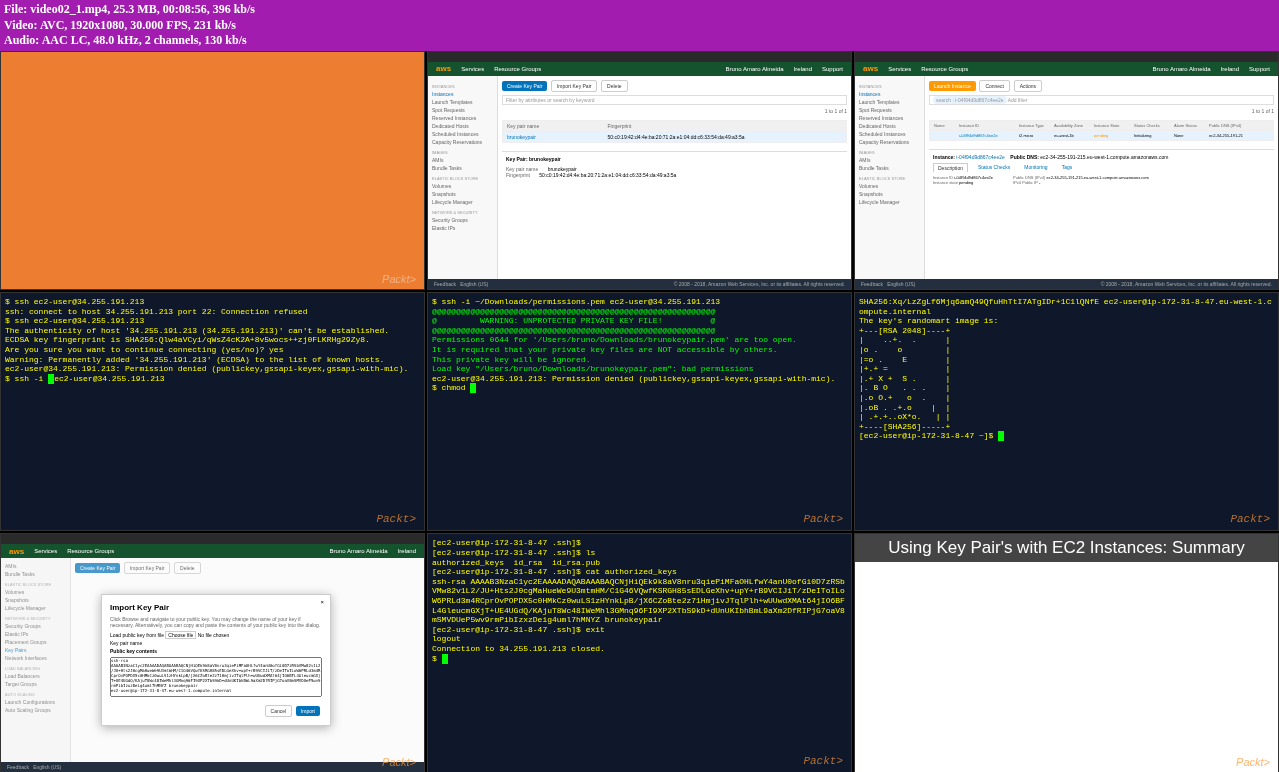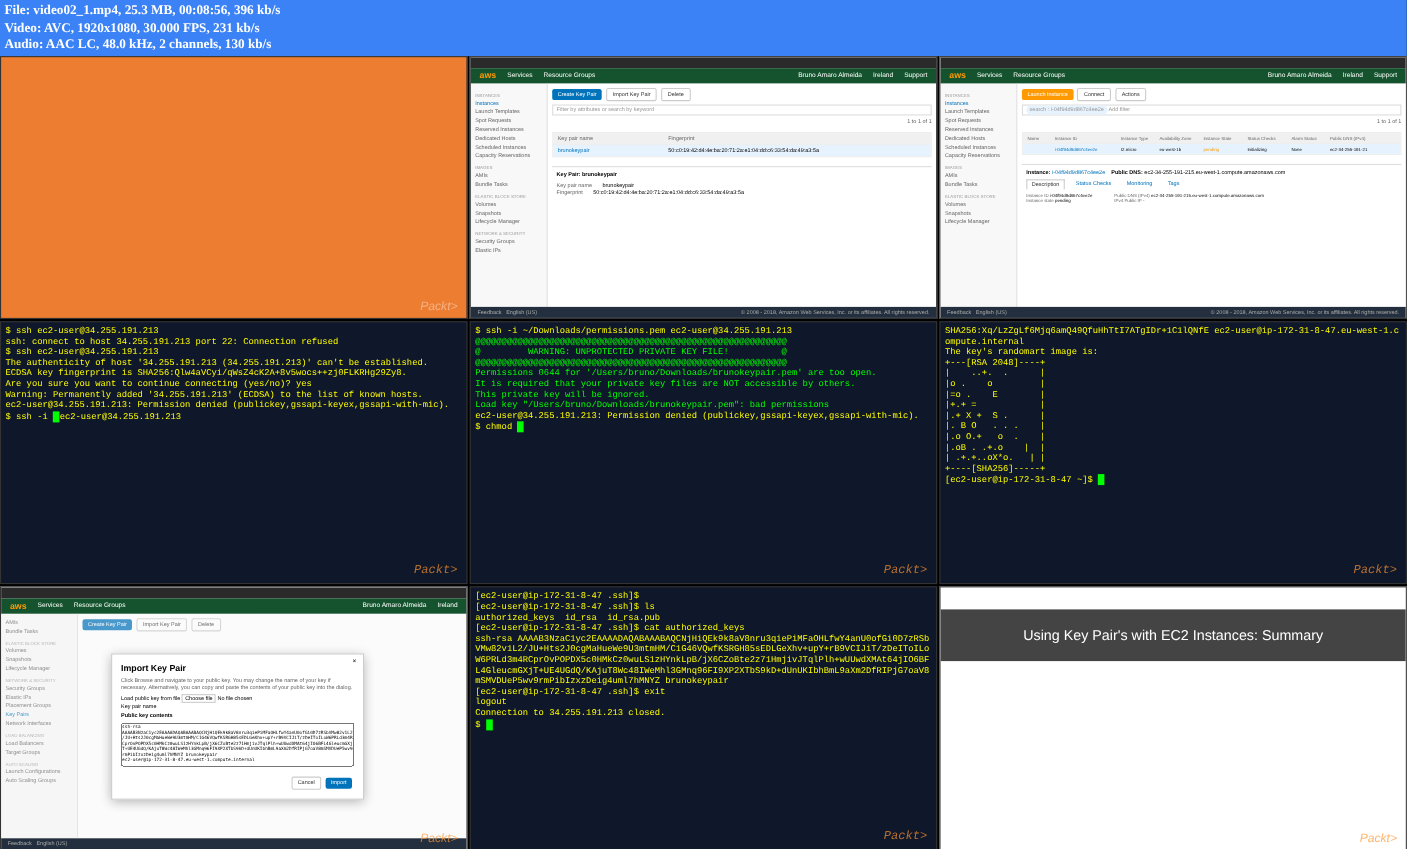--- a/index.html
+++ b/index.html
@@ -1,17 +1,17 @@
 <!DOCTYPE html>
 <html><head>
 <meta charset="utf-8">
 <style>
 * { margin: 0; padding: 0; box-sizing: border-box; }
 body { background: #000; font-family: Arial, sans-serif; width: 1279px; height: 772px; overflow: hidden; }
-.header { background: #3b82f6; color: #fff; font-family: Georgia, serif; font-weight: bold; padding: 2px 4px; font-size: 12px; line-height: 1.3; }
+.header { background: #a21caf; color: #fff; font-family: Georgia, serif; font-weight: bold; padding: 2px 4px; font-size: 12px; line-height: 1.3; }
 .grid { display: grid; grid-template-columns: repeat(3, 1fr); grid-template-rows: repeat(3, 1fr); gap: 2px; height: 722px; }
 .cell { position: relative; overflow: hidden; border: 1px solid #333; }
 .title-slide { background: #ed7d31; color: #fff; display: flex; flex-direction: column; justify-content: center; padding: 20px; font-family: 'Segoe UI', sans-serif; }
 .title-slide h1 { font-size: 24px; font-weight: 300; line-height: 1.3; }
 .packt { position: absolute; bottom: 4px; right: 8px; color: rgba(255,150,50,0.7); font-size: 11px; font-style: italic; }
 .aws-screen { background: #f2f2f2; display: flex; flex-direction: column; font-size: 6px; }
 .aws-titlebar { background: #2a2a2a; height: 10px; }
 .aws-topbar { background: #14532d; color: #fff; display: flex; align-items: center; padding: 2px 8px; height: 14px; gap: 10px; }
 .aws-logo { color: #ff9900; font-weight: bold; font-size: 8px; }
 .aws-body { display: flex; flex: 1; }
@@ -25,21 +25,21 @@
 .btn-orange { background: #ff9900; color: #fff; }
 .btn-default { background: #fff; border: 1px solid #ccc; color: #333; }
 .aws-table { margin-top: 6px; background: #fafafa; border: 1px solid #eee; font-size: 5px; }
 .aws-table-header { display: flex; padding: 2px 4px; background: #f0f0f0; color: #666; }
 .aws-table-row { display: flex; padding: 2px 4px; border-top: 1px solid #eee; }
 .aws-footer { background: #232f3e; color: #aaa; font-size: 5px; padding: 2px 6px; display: flex; justify-content: space-between; }
 .terminal { background: #0f172a; color: #fff; font-family: 'Courier New', monospace; font-size: 8px; padding: 4px; line-height: 1.2; white-space: pre-wrap; word-break: break-all; overflow: hidden; }
 .tg { color: #00ff00; }
 .ty { color: #ffff00; }
 .summary-slide { background: #fff; display: flex; flex-direction: column; }
-.summary-header { background: #444; color: #fff; padding: 16px; text-align: center; font-size: 13px; margin-top: 20px; }
+.summary-header { background: #444; color: #fff; padding: 4px; text-align: center; font-size: 17px; }
 .summary-body { padding: 20px; font-size: 11px; }
 .modal { position: absolute; background: #fff; border: 1px solid #ccc; box-shadow: 0 2px 10px rgba(0,0,0,0.3); font-size: 6px; padding: 8px; width: 230px; left: 100px; top: 60px; }
 .modal-title { font-size: 8px; font-weight: bold; margin-bottom: 4px; }
 .modal-close { position: absolute; right: 6px; top: 4px; cursor: pointer; }
 .modal textarea { width: 100%; height: 40px; font-size: 4px; margin: 3px 0; resize: none; }
 .modal-btns { text-align: right; margin-top: 4px; }
 .search-box { background: #fff; border: 1px solid #ddd; padding: 1px 3px; font-size: 5px; color: #999; margin: 3px 0; }
 .detail-panel { background: #fff; border-top: 1px solid #ddd; margin-top: 8px; padding: 4px; font-size: 5px; }
 .detail-tabs { display: flex; gap: 6px; margin: 3px 0; }
 .detail-tab { padding: 1px 4px; color: #0073bb; }

